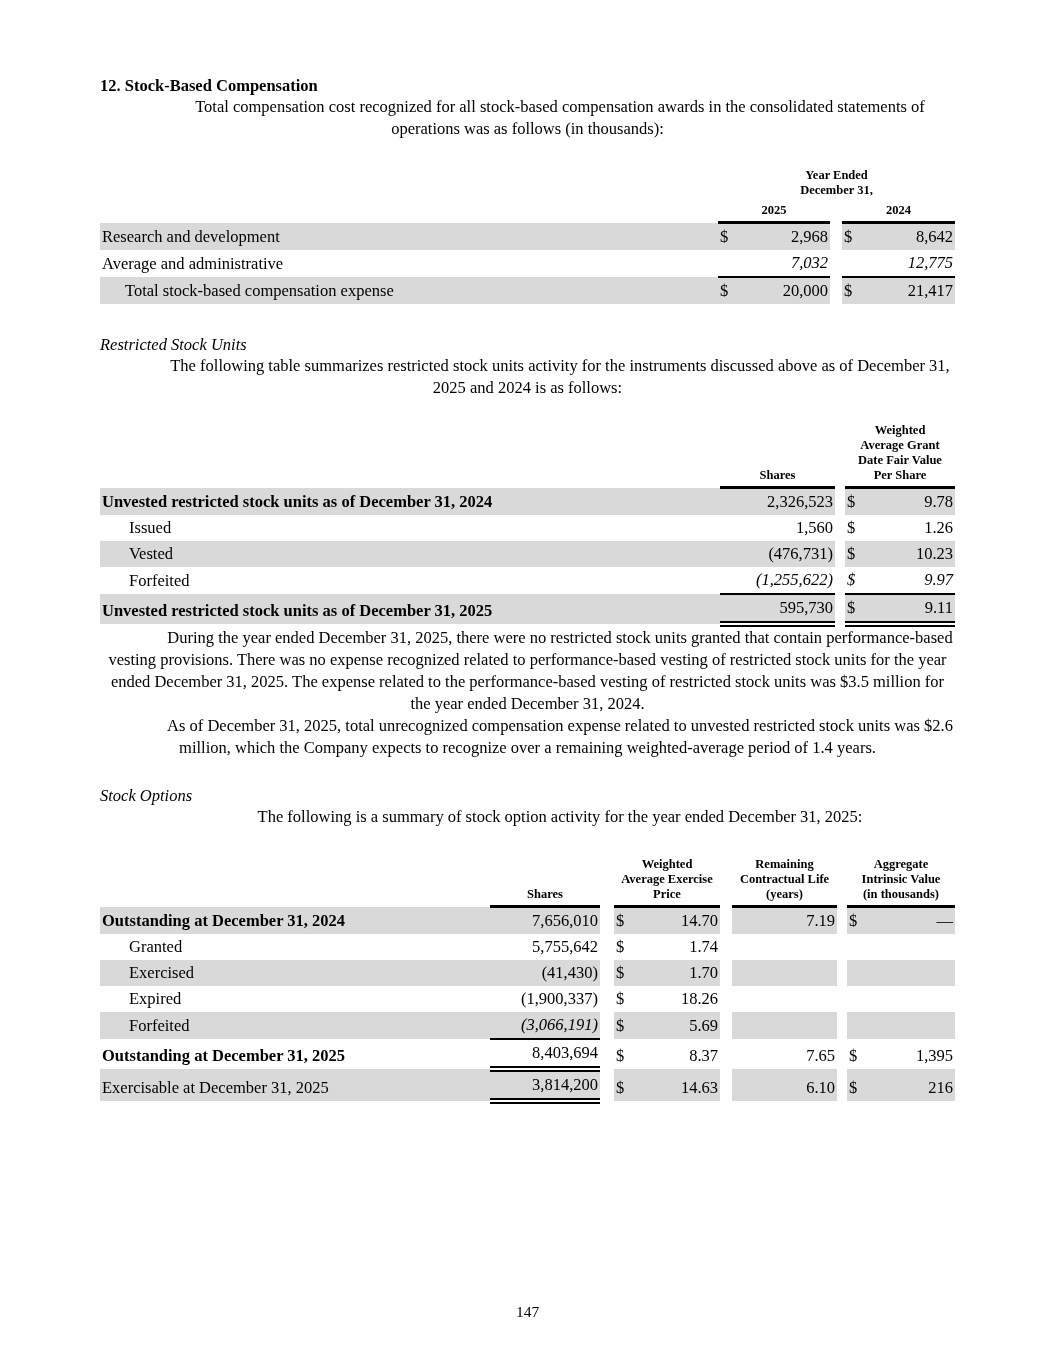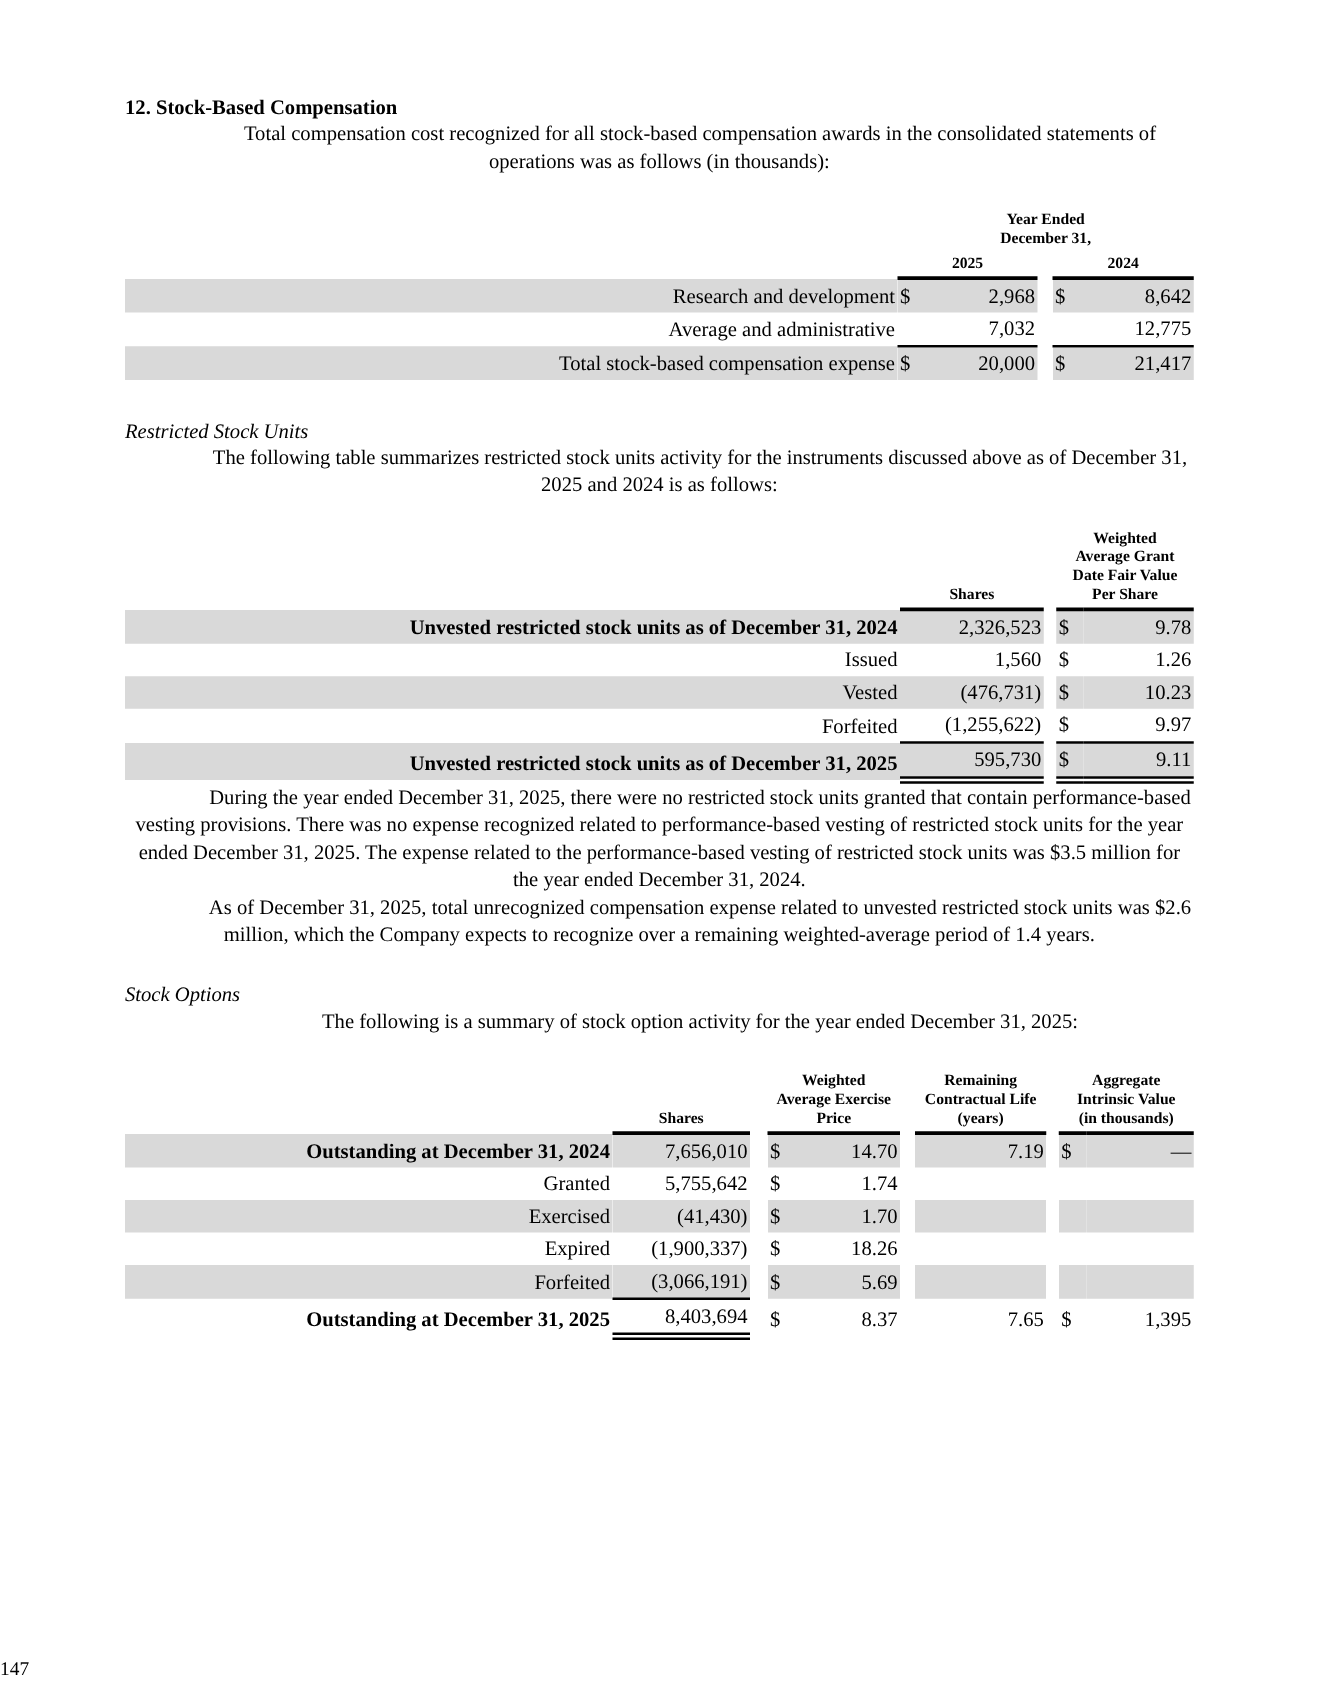--- a/index.html
+++ b/index.html
@@ -18,34 +18,34 @@
   .mt-p3{margin-top:21px;}
   .mt-sohead{margin-top:27px;}
   .mt-sointro{margin-top:17px;}
   .mt-sotable{margin-top:27px;}
 
   table.fin{border-collapse:collapse;width:855px;table-layout:fixed;font-size:16.5px;}
   table.fin td,table.fin th{padding:2px 2px 3px 2px;vertical-align:bottom;line-height:21px;font-weight:normal;overflow:hidden;white-space:nowrap;}
   table.fin thead th{font-size:12.5px;line-height:15px;font-weight:bold;text-align:center;vertical-align:bottom;white-space:normal;margin-top:33px;}
   .num{text-align:right;}
   .cur{text-align:left;}
-  .lbl{text-align:right;}
+  .lbl{text-align:left;}
   tr.shade td{background:#d9d9d9;}
   tr.shade td.gap{background:#fff;}
   tr.bold td.lbl{font-weight:bold;}
   .ind{padding-left:29px !important;}
   .ind2{padding-left:25px !important;}
   .u3{border-bottom:3px solid #000;}
-  .sline{border-bottom:2px solid #000;}
+  .sline{border-bottom:2px solid #000;font-style:italic;}
   .dline{border-bottom:6px double #000;}
   .hdrwrap{margin:0 auto;}
   .w92{max-width:92px;}
   .w95{max-width:95px;}
   .w112{max-width:112px;}
-  .pagenum{position:absolute;left:0;right:0;bottom:20px;text-align:left;font-size:15.5px;}
+  .pagenum{position:absolute;left:0;right:0;bottom:44px;text-align:center;font-size:15.5px;}
 </style>
 </head>
 <body>
 
 <div class="page">
 
   <h1 class="h-main">12. Stock-Based Compensation</h1>
 
   <p class="body mt-intro">Total compensation cost recognized for all stock-based compensation awards in the consolidated statements of operations was as follows (in thousands):</p>
 
@@ -266,17 +266,29 @@
         <td class="num dline">8,403,694</td>
         <td class="gap"></td>
         <td class="cur">$</td>
         <td class="num">8.37</td>
         <td class="gap"></td>
         <td class="num">7.65</td>
         <td class="gap"></td>
         <td class="cur">$</td>
         <td class="num">1,395</td>
       </tr>
+      <tr class="shade">
+        <td class="lbl">Exercisable at December 31, 2025</td>
+        <td class="num dline">3,814,200</td>
+        <td class="gap"></td>
+        <td class="cur">$</td>
+        <td class="num">14.63</td>
+        <td class="gap"></td>
+        <td class="num">6.10</td>
+        <td class="gap"></td>
+        <td class="cur">$</td>
+        <td class="num">216</td>
+      </tr>
     </tbody>
   </table>
 
   <div class="pagenum">147</div>
 </div>
 
 </body></html>

